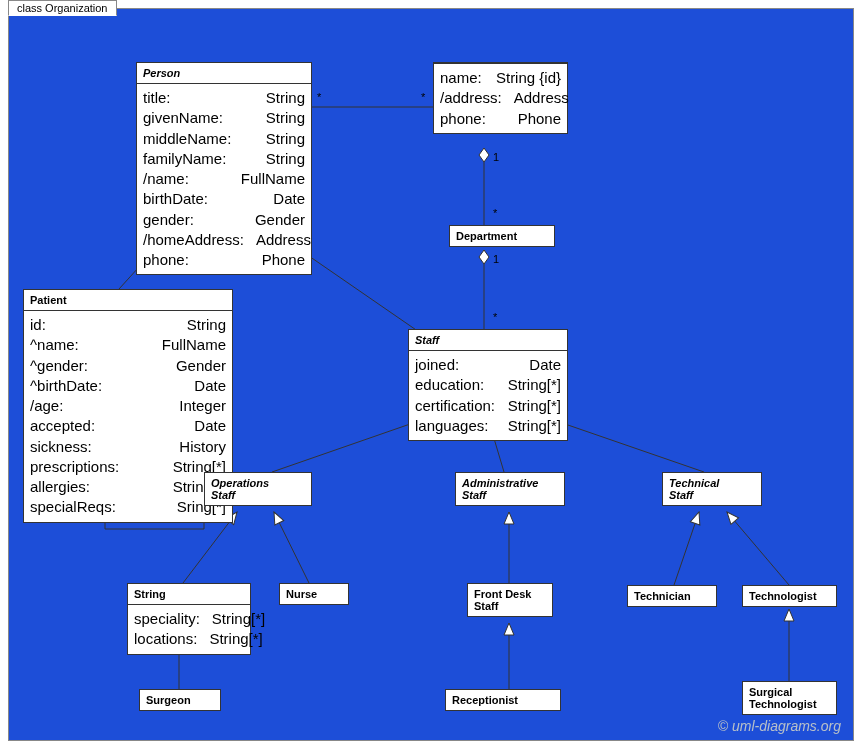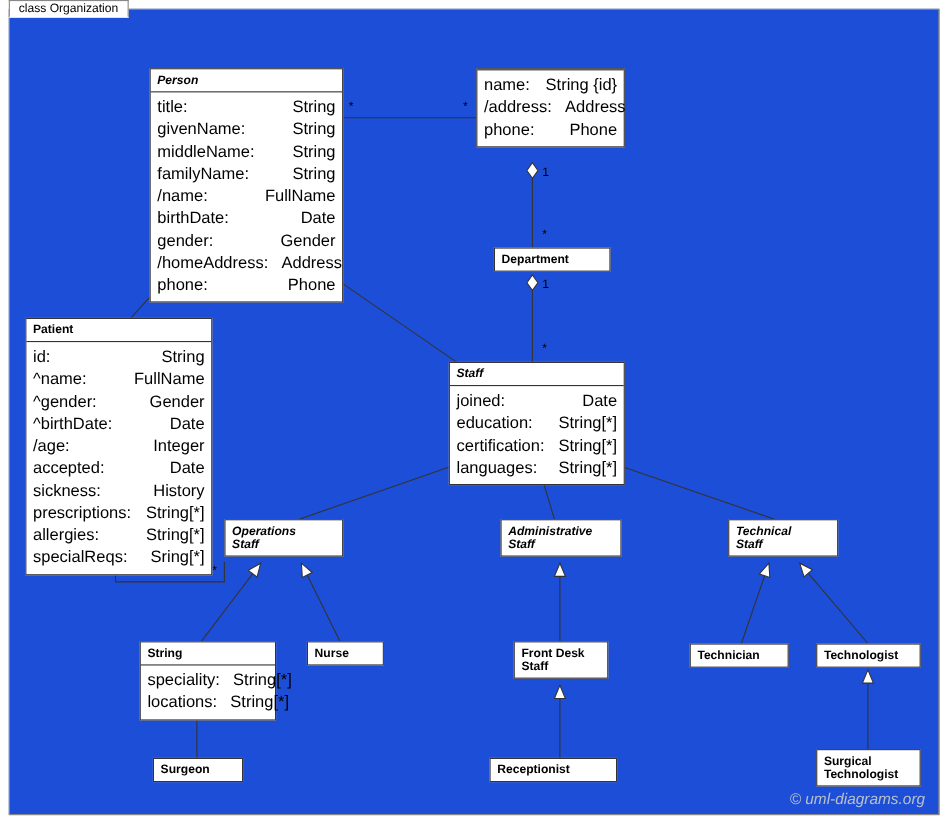--- a/index.html
+++ b/index.html
@@ -170,21 +170,21 @@
           <span class="k">phone:</span>
           <span class="v">Phone</span>
         </div>
       </div>
   </div>
 
   <div class="cls" style="left:440px; top:216px; width:106px">
     <div class="name plain">Department</div>
   </div>
 
-  <div class="cls" style="left:14px; top:280px; width:170px">
+  <div class="cls" style="left:14px; top:280px; width:210px">
     <div class="name plain">Patient</div>
     <div class="attrs" id="patient-attrs">
         <div class="row">
           <span class="k">id:</span>
           <span class="v">String</span>
         </div>
         <div class="row">
           <span class="k">^name:</span>
           <span class="v">FullName</span>
         </div>

